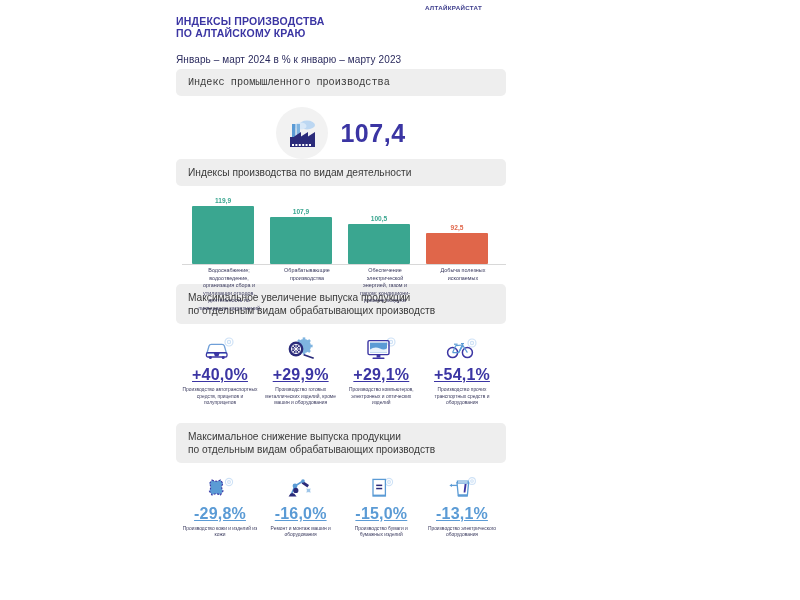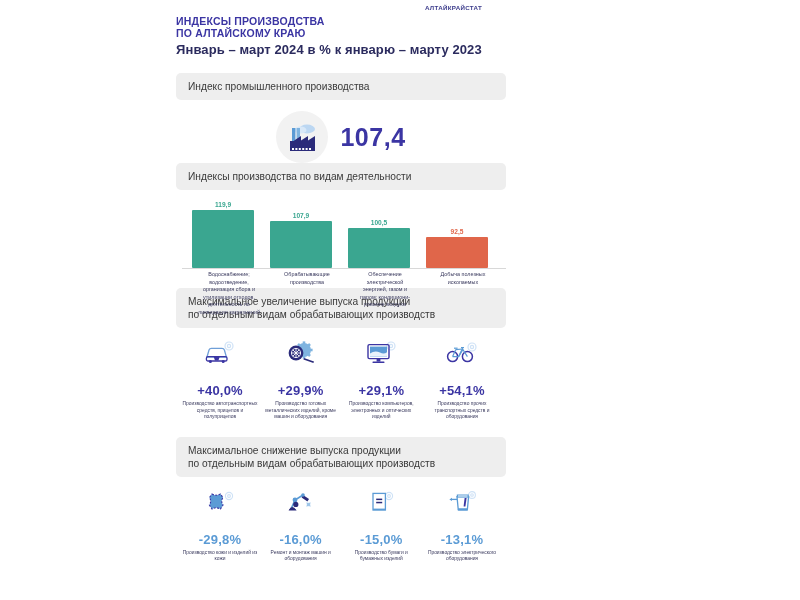--- a/index.html
+++ b/index.html
@@ -43,37 +43,36 @@
   }
   .title {
     margin-top: 16px;
     font-size: 10.5px;
     font-weight: bold;
     color: #3b35a3;
     line-height: 11.5px;
     letter-spacing: 0.2px;
   }
   .subtitle {
-    margin-top: 3px;
-    font-size: 13px;
+    margin-top: 15px;
+    font-size: 10px;
     color: #2b2b5e;
     letter-spacing: 0.1px;
-    font-weight: bold;
   }
 
   
   .banner {
     background: #eeeeee;
     border-radius: 5px;
     padding: 7px 12px;
     font-size: 10.2px;
     color: #3a3a3a;
     line-height: 13px;
   }
-  .banner.s1 { margin-top: 16px; }
+  .banner.s1 { margin-top: 4px; font-family: Liberation Mono, monospace; }
   .banner.s2 { }
   .banner.s3 { margin-top: 12px; }
   .banner.s4 { margin-top: 16px; }
   .banner-line { display: block; }
 
   
   .ipp-row {
     display: flex;
     align-items: center;
     justify-content: center;
@@ -162,24 +161,25 @@
     flex-direction: column;
     align-items: center;
   }
   .stat-icon {
     height: 30px;
     display: flex;
     align-items: flex-end;
     justify-content: center;
   }
   .stat-value {
-    font-size: 13px;
+    font-size: 16px;
     font-weight: bold;
-    margin-top: 17px;
+    margin-top: 4px;
     letter-spacing: 0.2px;
+    text-decoration: underline;
   }
   .stat-value.up { color: #3b35a3; }
   .stat-value.down { color: #5b9bd5; }
   .stat-label {
     font-size: 4.9px;
     line-height: 6.6px;
     text-align: center;
     color: #3a3a5e;
     margin-top: 3px;
   }

